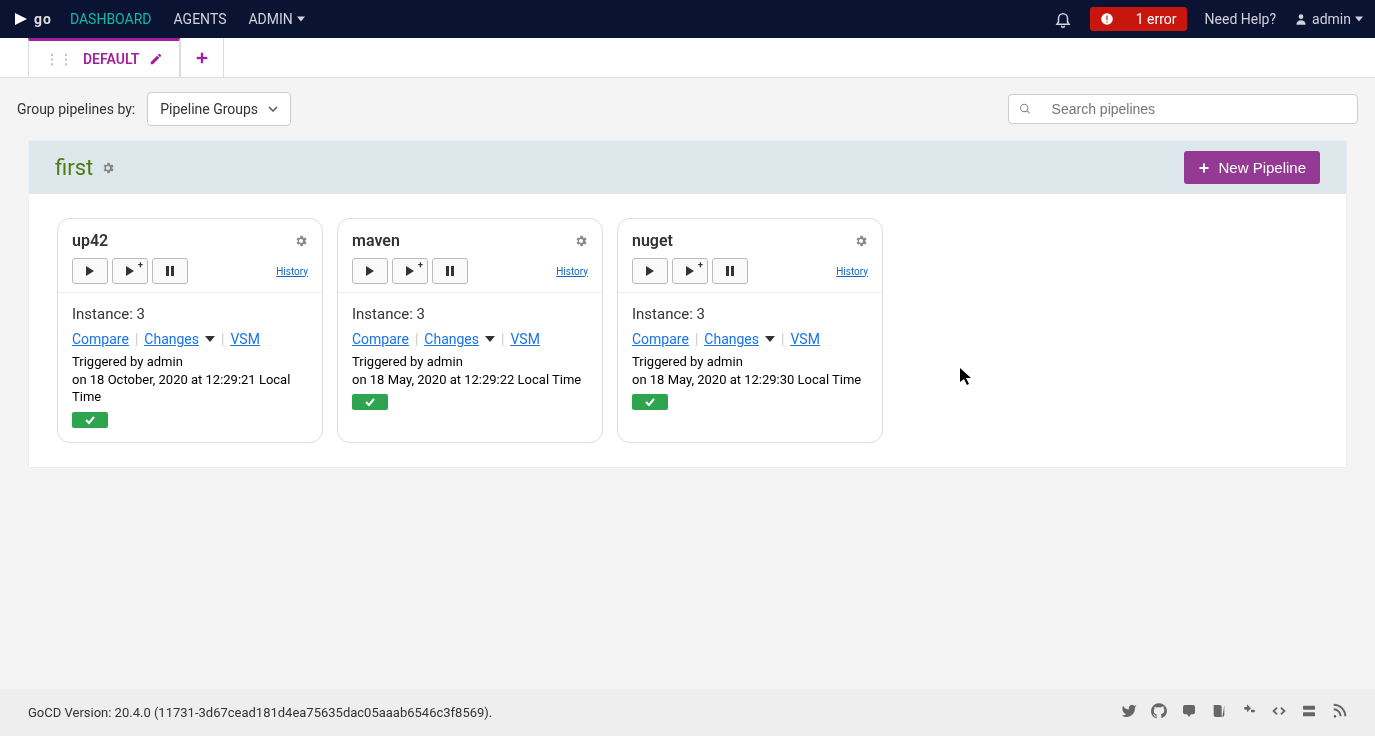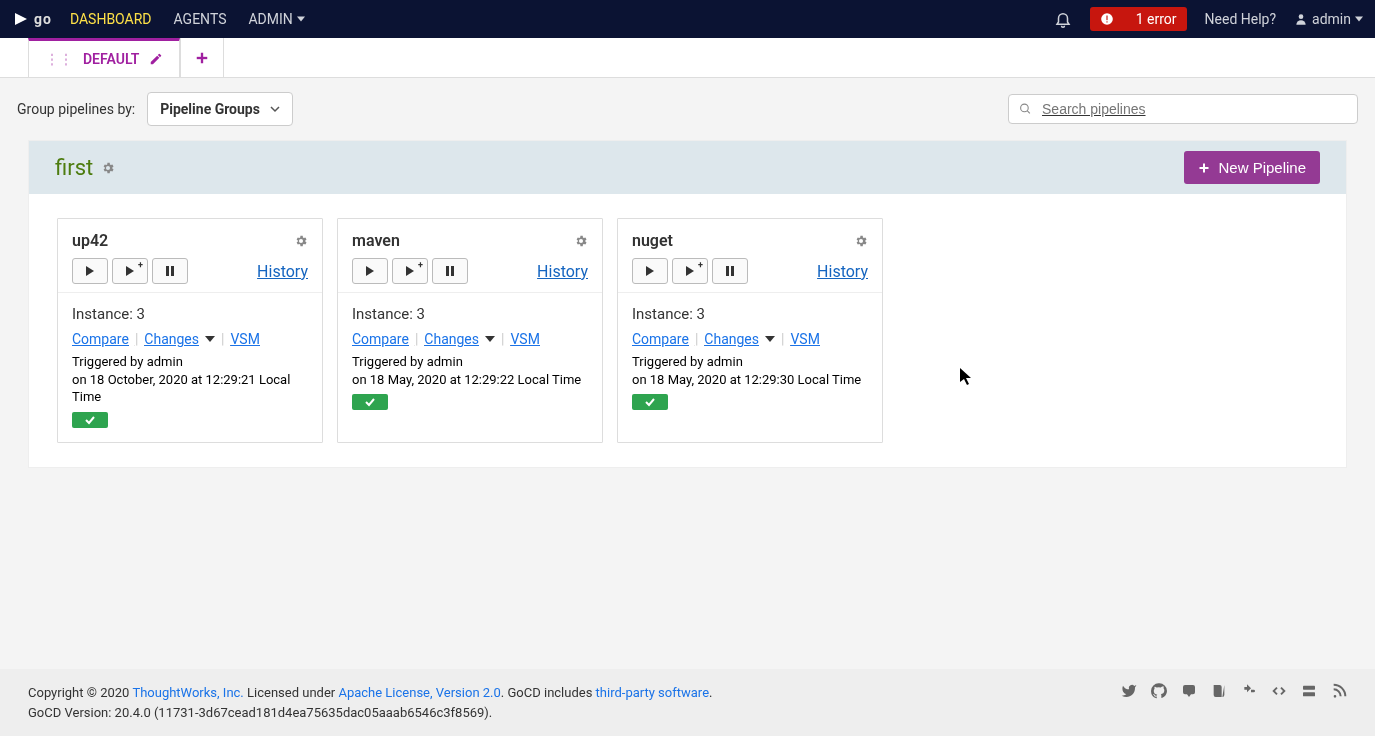--- a/index.html
+++ b/index.html
@@ -4,58 +4,58 @@
 <style>
   * { box-sizing: border-box; margin: 0; padding: 0; }
   body { font-family: -apple-system, BlinkMacSystemFont, "Segoe UI", Roboto, "Helvetica Neue", Arial, sans-serif; font-size: 14px; color: #333; background: #f4f4f4; }
   a { color: #1a73e8; text-decoration: underline; cursor: pointer; }
 
   
   .topnav { background: #0b1333; color: #ddd; height: 38px; display: flex; align-items: center; padding: 0 12px; }
   .brand { display: flex; align-items: center; margin-right: 18px; font-weight: bold; letter-spacing: 1px; cursor: pointer; }
   .nav-items { display: flex; align-items: center; gap: 22px; }
   .nav-item { color: #d0d3da; font-size: 14px; cursor: pointer; display: flex; align-items: center; gap: 4px;}
-  .nav-item.active { color: #fde047; }
+  .nav-item.active { color: #14b8a6; }
   .nav-right { margin-left: auto; display: flex; align-items: center; gap: 18px; }
   .error-pill { background: #c7160e; color: #fff; border-radius: 3px; padding: 4px 10px; display: flex; align-items: center; gap: 22px; cursor: pointer; font-size: 14px; }
   .bell, .user-icon { cursor: pointer; display:flex; align-items:center;}
 
   
   .tabstrip { background: #fff; height: 40px; border-bottom: 1px solid #ddd; display: flex; align-items: stretch; padding-left: 28px; }
   .tab { display: flex; align-items: center; padding: 0 16px; border: 1px solid #ddd; border-top: none; border-bottom: none; gap: 10px; }
   .tab.active { border-top: 3px solid #a020a0; color: #a020a0; font-weight: 600; }
   .tab-handle { opacity: 0.35; }
   .tab-edit { color: #a020a0; cursor: pointer; }
   .tab.plus { color: #a020a0; font-size: 18px; padding: 0 14px; cursor: pointer; }
 
   
   .toolbar { display: flex; align-items: center; padding: 14px 17px; gap: 12px; }
   .select { background: #fff; border: 1px solid #ccc; border-radius: 4px; padding: 8px 12px; display: flex; align-items: center; gap: 10px; cursor: pointer; }
-  .search { margin-left: auto; width: 350px; background: #fff; border: 1px solid #ccc; border-radius: 4px; display: flex; align-items: center; padding: 6px 10px; gap: 10px; text-decoration: underline; }
+  .search { margin-left: auto; width: 350px; background: #fff; border: 1px solid #ccc; border-radius: 4px; display: flex; align-items: center; padding: 6px 10px; gap: 20px; }
   .search input { border: none; outline: none; width: 100%; font-size: 14px; }
 
   
   .group-wrap { margin: 0 28px 28px 28px; background: #fff; border: 1px solid #eee; }
   .group-header { background: #dde7ec; display: flex; align-items: center; padding: 10px 26px; }
   .group-title { color: #4d7c0f; font-size: 22px; font-weight: 400; margin-right: 8px; }
   .gear { color: #888; cursor: pointer; }
   .new-pipeline-btn { margin-left: auto; background: #943a94; color: #fff; border: none; border-radius: 3px; padding: 8px 14px; font-size: 15px; display: flex; align-items: center; gap: 8px; cursor: pointer; }
 
   
   .cards { display: flex; gap: 14px; padding: 24px 28px; }
-  .card { width: 266px; border: 1px solid #ddd; border-radius: 1px; background: #fff; }
+  .card { width: 266px; border: 1px solid #ddd; border-radius: 13px; background: #fff; }
   .card-head { padding: 12px 14px 8px 14px; }
   .card-top { display: flex; align-items: center; }
   .card-title { font-weight: 600; font-size: 16px; }
   .card-gear { margin-left: auto; color: #888; cursor: pointer; }
   .card-controls { display: flex; align-items: center; margin-top: 8px; }
   .btn-group { display: flex; gap: 4px; }
   .icon-btn { width: 36px; height: 26px; border: 1px solid #bbb; border-radius: 3px; background: #fafafa; display: flex; align-items: center; justify-content: center; cursor: pointer; position: relative; }
   .icon-btn .plus { position: absolute; top: 1px; right: 4px; font-size: 9px; font-weight: bold; }
-  .history-link { margin-left: auto; color: #1565c0; font-size: 16px; }
+  .history-link { margin-left: auto; color: #1565c0; font-size: 10px; }
   .card-body { border-top: 1px solid #eee; padding: 12px 14px 14px 14px; }
   .instance { font-size: 15px; margin-bottom: 8px; }
   .links { display: flex; align-items: center; gap: 6px; font-size: 14px; text-decoration: underline; }
   .sep { color: #ccc; }
   .triggered { font-size: 13px; color: #000000; margin-top: 6px; line-height: 1.35; }
   .status-bar { margin-top: 6px; width: 36px; height: 16px; background: #2ea44f; display: flex; align-items: center; justify-content: center; color: #fff; font-size: 10px; border-radius:2px;}
 
   
   .footer { position: fixed; bottom: 0; left: 0; right: 0; background: #eee; padding: 14px 28px; font-size: 13px; display: flex; align-items: flex-start; }
   .footer-left { line-height: 1.5; }
@@ -130,21 +130,21 @@
     <svg width="14" height="14" viewBox="0 0 24 24" fill="#a020a0">
         <rect x="10" y="3" width="4" height="18"></rect>
         <rect x="3" y="10" width="18" height="4"></rect>
       </svg>
   </div>
 </div>
 
 <div class="toolbar">
   <span>Group pipelines by:</span>
   <div class="select">
-    <span style="font-weight:700">Pipeline Groups</span>
+    <span style="font-weight:400">Pipeline Groups</span>
     <svg width="10" height="10" viewBox="0 0 10 10">
         <polyline points="1,3 5,7 9,3" fill="none" stroke="#555" stroke-width="1.5"></polyline>
       </svg>
   </div>
   <div class="search">
     <svg width="14" height="14" viewBox="0 0 24 24" fill="none" stroke="#888" stroke-width="2">
         <circle cx="10" cy="10" r="7"></circle>
         <line x1="20" y1="20" x2="15" y2="15"></line>
       </svg>
     <input type="text" placeholder="Search pipelines" style="">
@@ -335,23 +335,20 @@
               <polyline points="1,5 4,8 9,2" fill="none" stroke="#fff" stroke-width="2"></polyline>
             </svg>
       </div>
     </div>
       </div>
     </div>
 </div>
 
 <div class="footer">
   <div class="footer-left">
-    <div>
-      <span>Copyright © 2020 </span><a style="text-decoration:none">ThoughtWorks, Inc.</a><span> Licensed under </span><a style="text-decoration:none">Apache License, Version 2.0</a><span>. GoCD includes </span><a style="text-decoration:none">third-party software</a><span>.</span>
-    </div>
     <div>GoCD Version: 20.4.0 (11731-3d67cead181d4ea75635dac05aaab6546c3f8569).</div>
   </div>
   <div class="footer-icons">
     <span>
         <svg width="16" height="16" viewBox="0 0 24 24" fill="#666">
           <path d="M23 3a10.9 10.9 0 01-3.14 1.53A4.48 4.48 0 0012 8.5v1A10.66 10.66 0 013 4s-4 9 5 13a11.64 11.64 0 01-7 2c9 5 20 0 20-11.5a4.5 4.5 0 00-.08-.83A7.72 7.72 0 0023 3z"></path>
         </svg>
       </span>
     <span>
         <svg width="16" height="16" viewBox="0 0 24 24" fill="#666">

